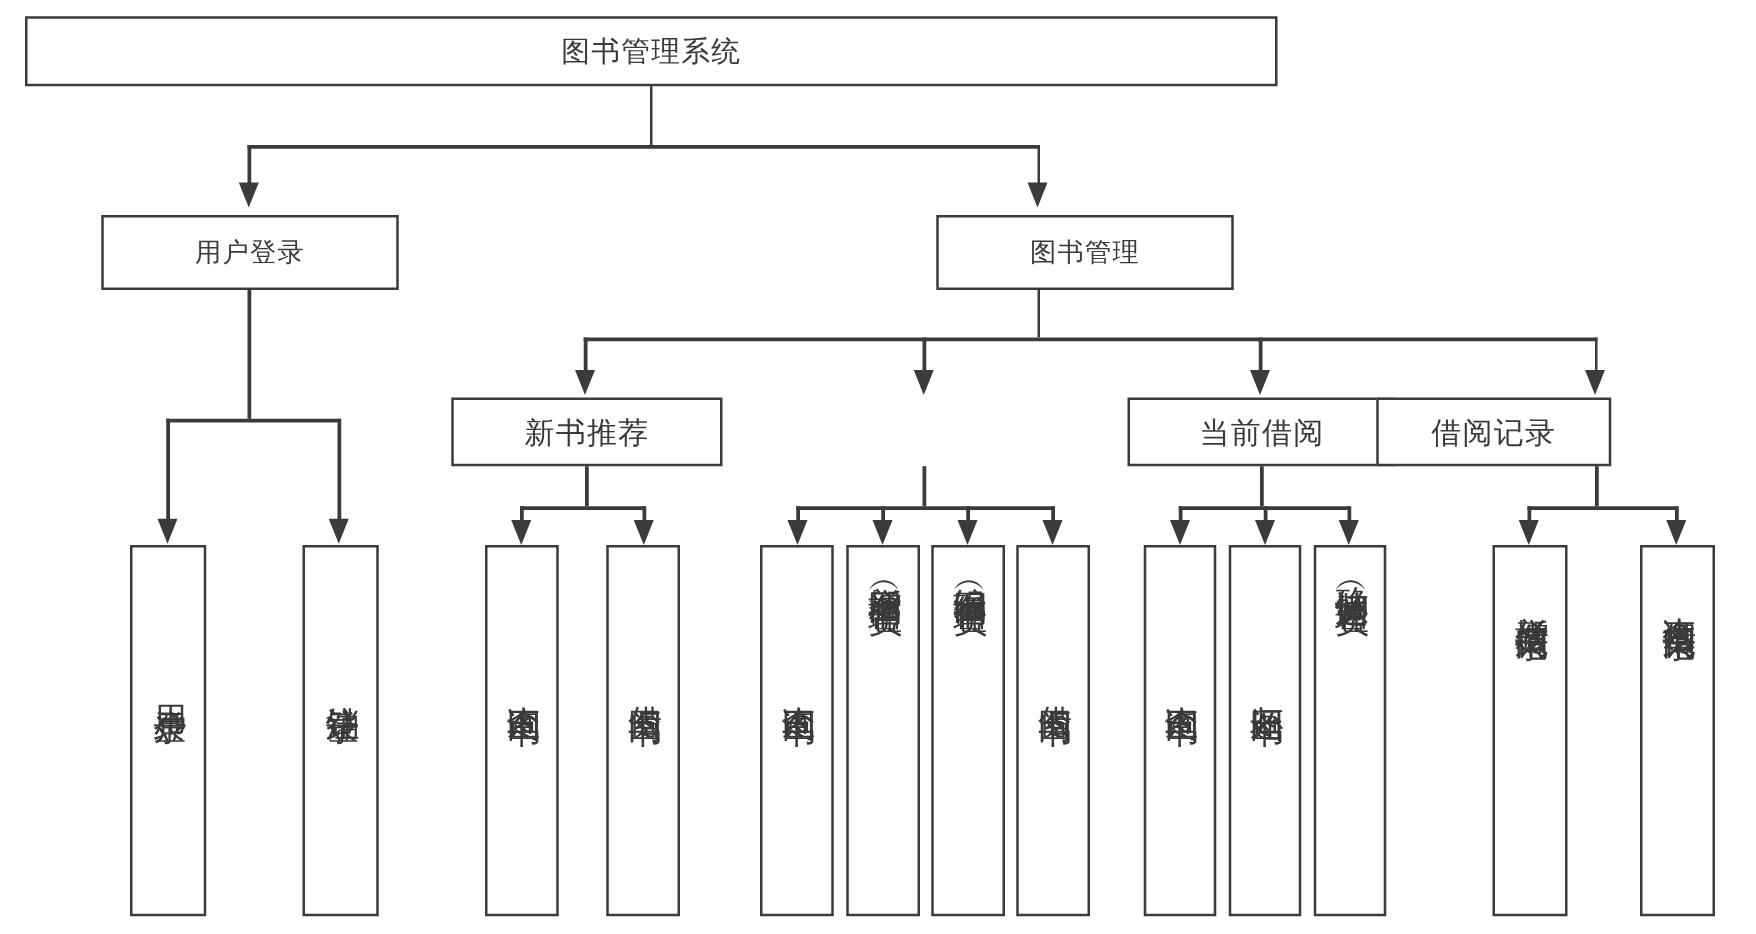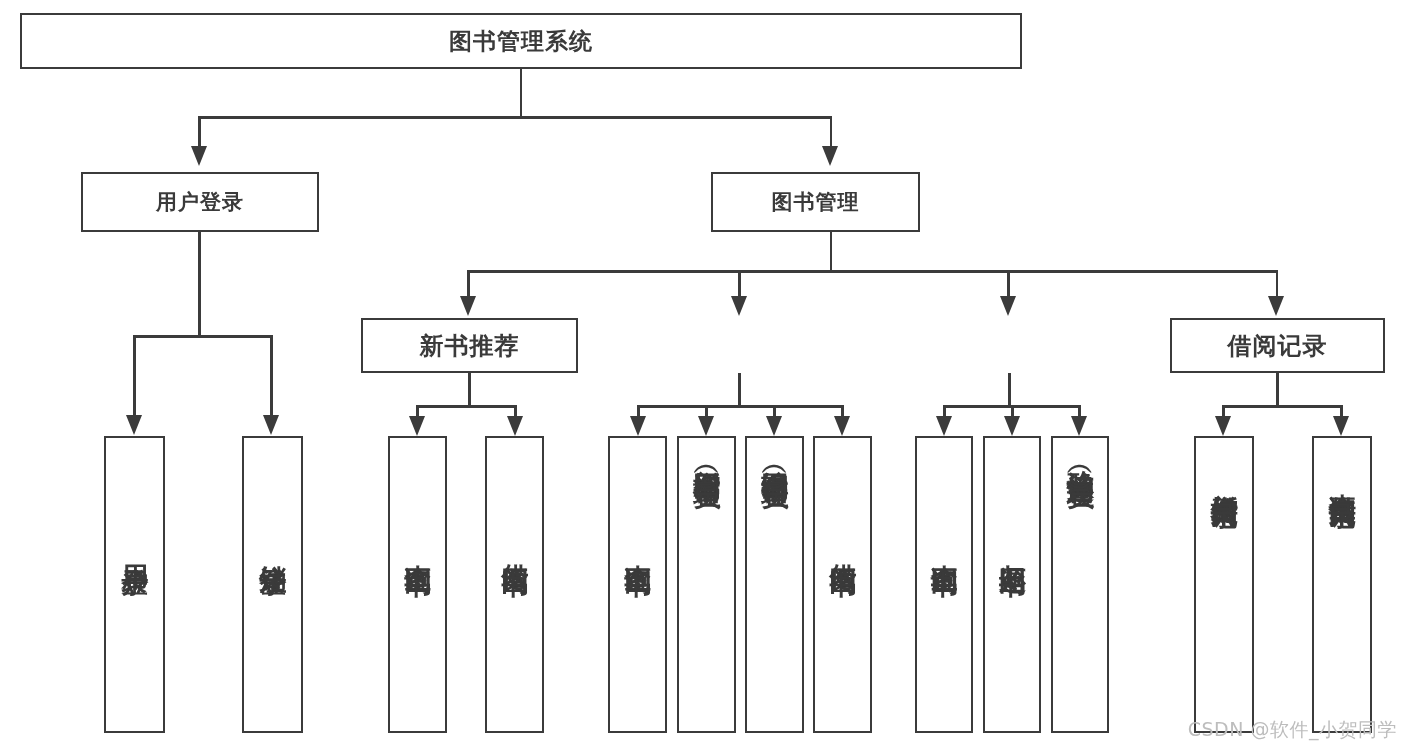--- a/index.html
+++ b/index.html
@@ -21,21 +21,20 @@
     border:2.5px solid #3b3b3b;
     background:#ffffff;
     display:flex;
     align-items:center;
     justify-content:center;
     color:#3a3a3a;
   }
   .node .label{
     white-space:nowrap;
     letter-spacing:1px;
-    font-weight:bold;
   }
   .root .label{font-size:23px;}
   .lvl1 .label{font-size:21px;}
   .lvl2 .label{font-size:24px;}
   
   .leaf{
     align-items:flex-start;
     padding-top:10px;
   }
   .leaf .label{
@@ -83,21 +82,21 @@
   <div class="hline" style="left:198px;top:116px;width:634px;"></div>
   <div class="vline" style="left:198px;top:116px;height:32px;"></div>
   <div class="arrow" style="left:191px;top:146px;"></div>
   <div class="vline" style="left:829.5px;top:116px;height:32px;"></div>
   <div class="arrow" style="left:822px;top:146px;"></div>
 
   <div class="node lvl1" style="left:81px;top:172px;width:238px;height:60px;">
     <span class="label">用户登录</span>
   </div>
 
-  <div class="node lvl1" style="left:711px;top:172px;width:209px;height:60px;">
+  <div class="node lvl1" style="left:749px;top:172px;width:238px;height:60px;">
     <span class="label">图书管理</span>
   </div>
 
   <div class="vline" style="left:198px;top:232px;height:103px;"></div>
   <div class="hline" style="left:133px;top:335px;width:139px;"></div>
   <div class="vline" style="left:133px;top:335px;height:82px;"></div>
   <div class="arrow" style="left:126px;top:415px;"></div>
   <div class="vline" style="left:270px;top:335px;height:82px;"></div>
   <div class="arrow" style="left:263px;top:415px;"></div>
 
@@ -108,21 +107,24 @@
   <div class="vline" style="left:738px;top:270px;height:28px;"></div>
   <div class="arrow" style="left:731px;top:296px;"></div>
   <div class="vline" style="left:1007px;top:270px;height:28px;"></div>
   <div class="arrow" style="left:1000px;top:296px;"></div>
   <div class="vline" style="left:1275.5px;top:270px;height:28px;"></div>
   <div class="arrow" style="left:1268px;top:296px;"></div>
 
   <div class="node lvl2" style="left:361px;top:318px;width:217px;height:55px;">
     <span class="label">新书推荐</span>
   </div>
-  <div class="node lvl2" style="left:1170px;top:318px;width:215px;height:55px;">
+  <div class="node lvl2" style="left:902px;top:318px;width:215px;height:55px;">
+    <span class="label">当前借阅</span>
+  </div>
+  <div class="node lvl2" style="left:1101px;top:318px;width:188px;height:55px;">
     <span class="label">借阅记录</span>
   </div>
 
   <div class="vline" style="left:468px;top:373px;height:32px;"></div>
   <div class="hline" style="left:416px;top:405px;width:100px;"></div>
   <div class="vline" style="left:416px;top:405px;height:13px;"></div>
   <div class="arrow" style="left:409px;top:416px;"></div>
   <div class="vline" style="left:514px;top:405px;height:13px;"></div>
   <div class="arrow" style="left:507px;top:416px;"></div>
 
@@ -190,14 +192,13 @@
     <span class="label">确认归还（管理员）</span>
   </div>
 
   <div class="node leaf mid2" style="left:1194px;top:436px;width:60px;height:297px;">
     <span class="label">新增借阅记录</span>
   </div>
   <div class="node leaf mid2" style="left:1312px;top:436px;width:60px;height:297px;">
     <span class="label">查询借阅记录</span>
   </div>
 
-  <div id="watermark">CSDN @软件_小贺同学</div>
 </div>
 
 </body></html>

